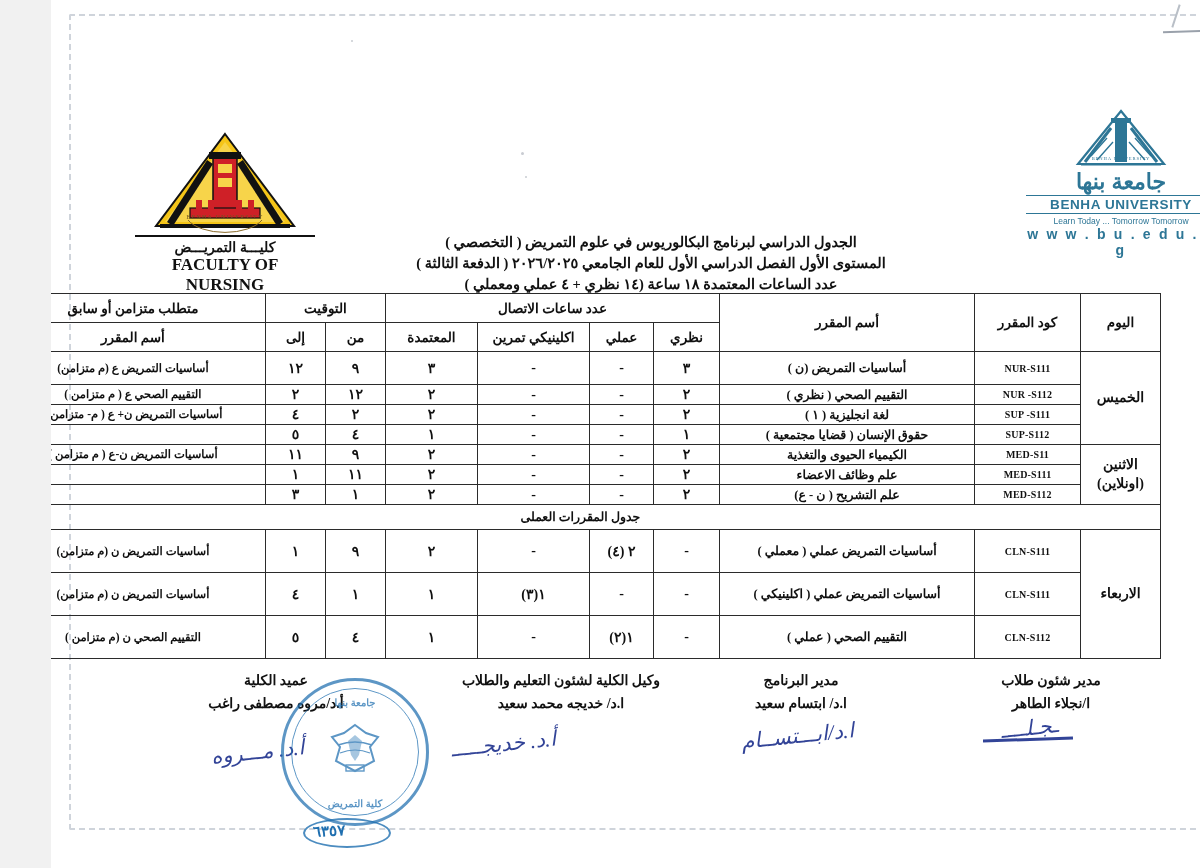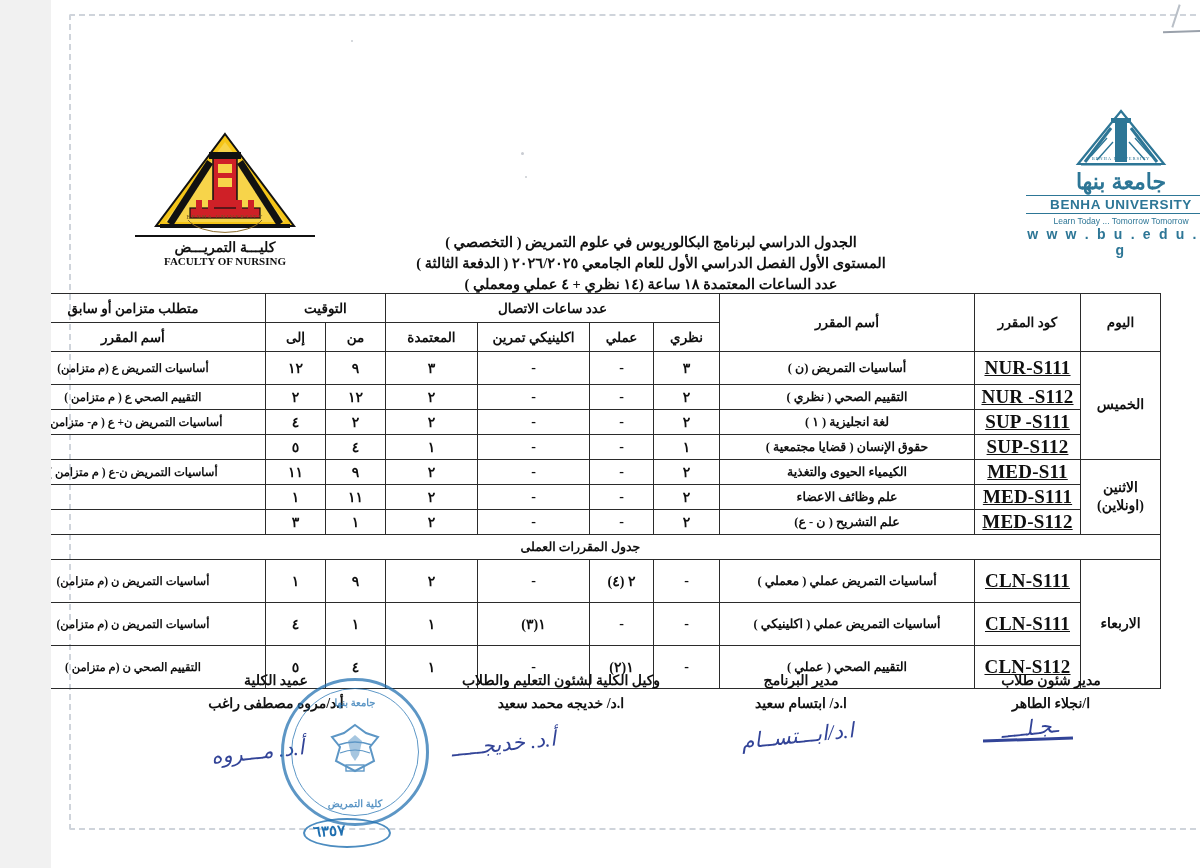--- a/index.html
+++ b/index.html
@@ -33,21 +33,21 @@
   .logo-left{position:absolute;left:84px;top:128px;width:180px;text-align:center;}
   .logo-right{position:absolute;left:975px;top:108px;width:190px;text-align:center;}
 
   .nurs-badge{width:150px;height:105px;margin:0 auto;position:relative;}
   .nurs-caption{
     margin-top:2px;border-top:2px solid #111;padding-top:2px;
     font-size:13px;font-weight:bold;color:#111;line-height:1.15;
     font-family:"Liberation Sans",sans-serif;
   }
   .nurs-caption .ar{font-size:14px;letter-spacing:2px;display:block;}
-  .nurs-caption .en{font-size:11px;display:block;font-family:"Liberation Serif",serif;}
+  .nurs-caption .en{font-size:17px;display:block;font-family:"Liberation Serif",serif;}
 
   .bu-badge{width:92px;height:60px;margin:0 auto;}
   .bu-ar{
     font-size:22px;font-weight:bold;color:#2d7696;letter-spacing:2px;
     font-family:"Liberation Sans",sans-serif;line-height:1.1;margin-top:2px;
   }
   .bu-en{
     font-size:13.5px;font-weight:bold;color:#2d7696;letter-spacing:0.6px;
     font-family:"Liberation Sans",sans-serif;border-top:1px solid #2d7696;
     border-bottom:1px solid #2d7696;padding:1px 0;margin-top:1px;
@@ -74,24 +74,23 @@
     border:1px solid #2b2b2b;
     text-align:center;vertical-align:middle;
     color:#101010;
     padding:1px 2px;
   }
   table.sched th{
     font-size:13.5px;font-weight:bold;height:26px;
     font-family:"Liberation Serif",serif;
   }
   td.code{
-    font-size:19px;font-weight:bold;
+    font-size:10px;font-weight:bold;
     font-family:"Liberation Serif","DejaVu Serif",serif;
     letter-spacing:0.2px;
-    text-decoration:underline;
   }
   td.cname{
     font-size:12.5px;font-weight:bold;text-align:right;padding-right:6px;
     font-family:"Liberation Serif",serif;
   }
   td.num{font-size:14px;font-weight:bold;font-family:"Liberation Serif",serif;}
   td.prereq{
     font-size:11.5px;font-weight:bold;text-align:right;padding-right:6px;
     font-family:"Liberation Serif",serif;line-height:1.25;
   }

